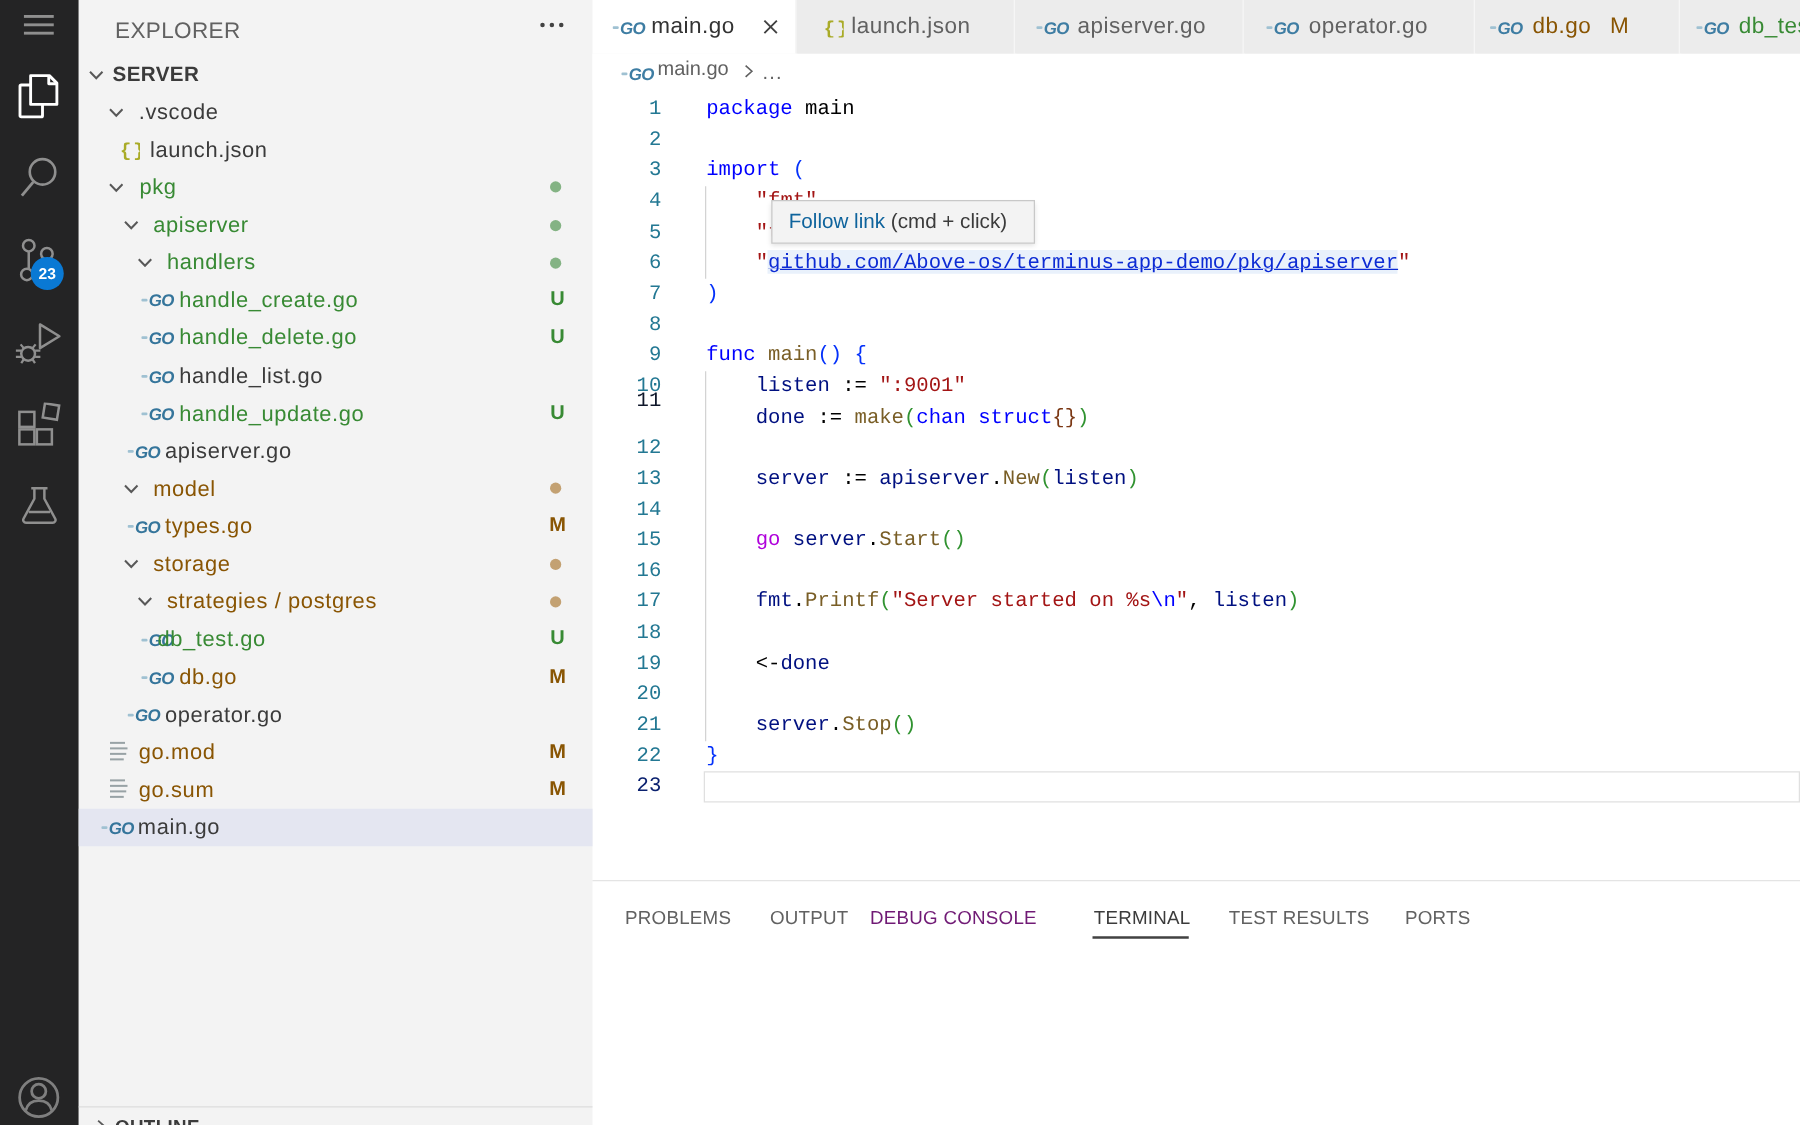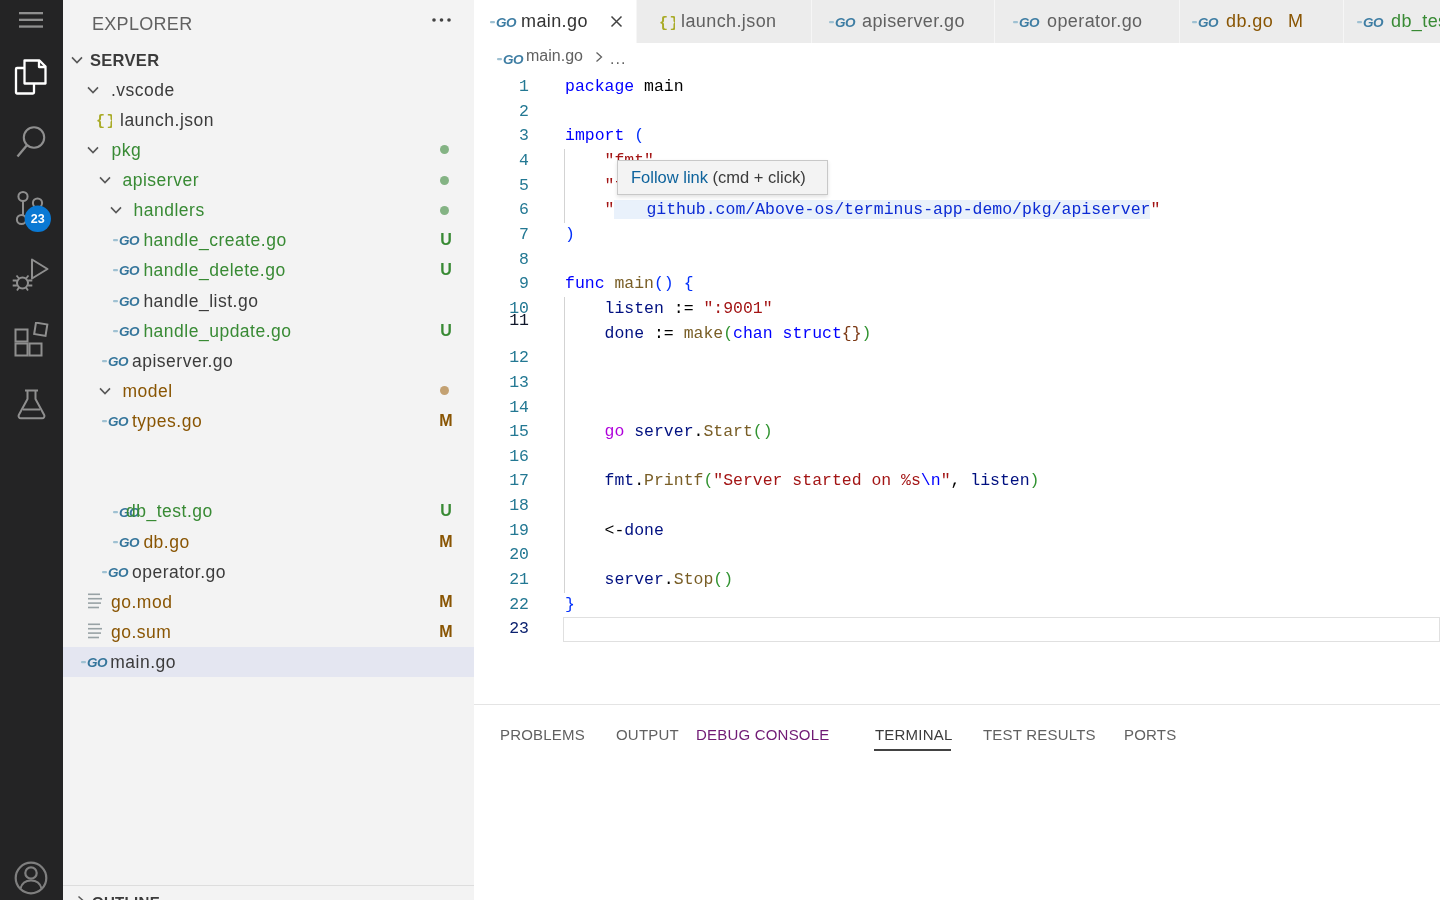--- a/index.html
+++ b/index.html
@@ -16,21 +16,21 @@
 .gdot{background:#84b384;}
 .mdot{background:#c3a172;}
 .txtc{color:#3b3b3b}.txtg{color:#388a34}.txtm{color:#895503}
 .tab{position:absolute;top:0;height:43px;background:#ececec;border-right:1px solid #f6f6f6;box-sizing:border-box;}
 .tab.active{background:#fff;}
 .tlbl{position:absolute;top:20.6px;transform:translateY(-50%);font-size:18px;letter-spacing:0.4px;}
 .cl{position:absolute;left:565px;height:24.64px;line-height:24.64px;font-family:"Liberation Mono",monospace;font-size:16.48px;white-space:pre;color:#000;}
 .ln{position:absolute;left:474px;width:55px;height:24.64px;line-height:24.64px;font-family:"Liberation Mono",monospace;font-size:16.48px;text-align:right;color:#237893;}
 .k{color:#0000ff}.c{color:#af00db}.s{color:#a31515}.f{color:#795e26}.v{color:#001080}
 .b1{color:#0431fa}.b2{color:#319331}.b3{color:#7b3814}
-.lk{color:#0c2bd4;background:#e9f1fb;padding-left:32px;}
+.lk{color:#0c2bd4;text-decoration:underline;background:#e9f1fb;}
 .guide{position:absolute;width:1px;background:#d3d3d3;}
 .ptab{position:absolute;top:725.5px;font-size:15px;letter-spacing:0.2px;color:#616161;white-space:nowrap;text-align:center;}
 .pterm{position:absolute;left:499px;font-family:"Liberation Mono",monospace;font-size:16px;line-height:19px;white-space:pre;color:#2e2e2e;}
 </style>
 </head>
 <body>
 <div id="app">
   <div class="abs" id="abar"></div>
   <svg class="abs" style="left:19px;top:12px" width="25" height="17" viewBox="0 0 25 17">
 <rect x="0" y="0" width="24" height="2.3" fill="#8f8f8f"></rect>
@@ -166,20 +166,34 @@
       <span class="rlbl txtm" style="left:59.5px;">model</span>
       <span class="dot mdot"></span>
     </div>
 <div class="row" style="top:406.06px;left:63px;">
       <svg class="abs" style="left:39px;top:7.0649999999999995px" width="27" height="16" viewBox="0 0 27 16">
 <rect x="0" y="7" width="5" height="2.2" rx="1" fill="#9fc1d2"></rect>
 <text x="6" y="13" font-family="Liberation Sans" font-weight="bold" font-style="italic" font-size="13.5" letter-spacing="-0.5" fill="#35759b">GO</text>
 </svg>
       <span class="rlbl txtm" style="left:69px;text-align:right;">types.go</span>
       <span class="badge" style="color:#895503">M</span>
+    </div>
+<div class="row" style="top:436.19px;left:63px;">
+      <svg class="abs" style="left:34.5px;top:8.065px" width="14" height="14" viewBox="0 0 14 14">
+        <path d="M2 4.4 L7 9.6 L12 4.4" fill="none" stroke="#585858" stroke-width="1.6"></path>
+      </svg>
+      <span class="rlbl txtm" style="left:59.5px;">storage</span>
+      <span class="dot mdot"></span>
+    </div>
+<div class="row" style="top:466.32px;left:63px;">
+      <svg class="abs" style="left:45.5px;top:8.065px" width="14" height="14" viewBox="0 0 14 14">
+        <path d="M2 4.4 L7 9.6 L12 4.4" fill="none" stroke="#585858" stroke-width="1.6"></path>
+      </svg>
+      <span class="rlbl txtm" style="left:70.5px;">strategies / postgres</span>
+      <span class="dot mdot"></span>
     </div>
 <div class="row" style="top:496.45px;left:63px;">
       <svg class="abs" style="left:50px;top:7.0649999999999995px" width="27" height="16" viewBox="0 0 27 16">
 <rect x="0" y="7" width="5" height="2.2" rx="1" fill="#9fc1d2"></rect>
 <text x="6" y="13" font-family="Liberation Sans" font-weight="bold" font-style="italic" font-size="13.5" letter-spacing="-0.5" fill="#35759b">GO</text>
 </svg>
       <span class="rlbl txtg" style="left:63px;">db_test.go</span>
       <span class="badge" style="color:#388a34">U</span>
     </div>
 <div class="row" style="top:526.5799999999999px;left:63px;">
@@ -294,20 +308,21 @@
 <div class="cl" style="top:223.04000000000002px"><span class="b1">)</span></div>
 <div class="ln" style="top:247.68px;color:#237893">8</div>
 <div class="ln" style="top:272.32px;color:#237893">9</div>
 <div class="cl" style="top:272.32px"><span class="k">func</span> <span class="f">main</span><span class="b1">()</span> <span class="b1">{</span></div>
 <div class="ln" style="top:296.96px;color:#237893">10</div>
 <div class="cl" style="top:296.96px">    <span class="v">listen</span> := <span class="s">":9001"</span></div>
 <div class="ln" style="top:309px;color:#0f172a">11</div>
 <div class="cl" style="top:321.6px">    <span class="v">done</span> := <span class="f">make</span><span class="b2">(</span><span class="k">chan</span> <span class="k">struct</span><span class="b3">{}</span><span class="b2">)</span></div>
 <div class="ln" style="top:346.24px;color:#237893">12</div>
 <div class="ln" style="top:370.88px;color:#237893">13</div>
+<div class="cl" style="top:370.88px">    <span class="v">server</span> := <span class="v">apiserver</span>.<span class="f">New</span><span class="b2">(</span><span class="v">listen</span><span class="b2">)</span></div>
 <div class="ln" style="top:395.52px;color:#237893">14</div>
 <div class="ln" style="top:420.16px;color:#237893">15</div>
 <div class="cl" style="top:420.16px">    <span class="c">go</span> <span class="v">server</span>.<span class="f">Start</span><span class="b2">()</span></div>
 <div class="ln" style="top:444.8px;color:#237893">16</div>
 <div class="ln" style="top:469.44px;color:#237893">17</div>
 <div class="cl" style="top:469.44px">    <span class="v">fmt</span>.<span class="f">Printf</span><span class="b2">(</span><span class="s">"Server started on %s</span><span class="k">\n</span><span class="s">"</span>, <span class="v">listen</span><span class="b2">)</span></div>
 <div class="ln" style="top:494.08px;color:#237893">18</div>
 <div class="ln" style="top:518.72px;color:#237893">19</div>
 <div class="cl" style="top:518.72px">    &lt;-<span class="v">done</span></div>
 <div class="ln" style="top:543.36px;color:#237893">20</div>

